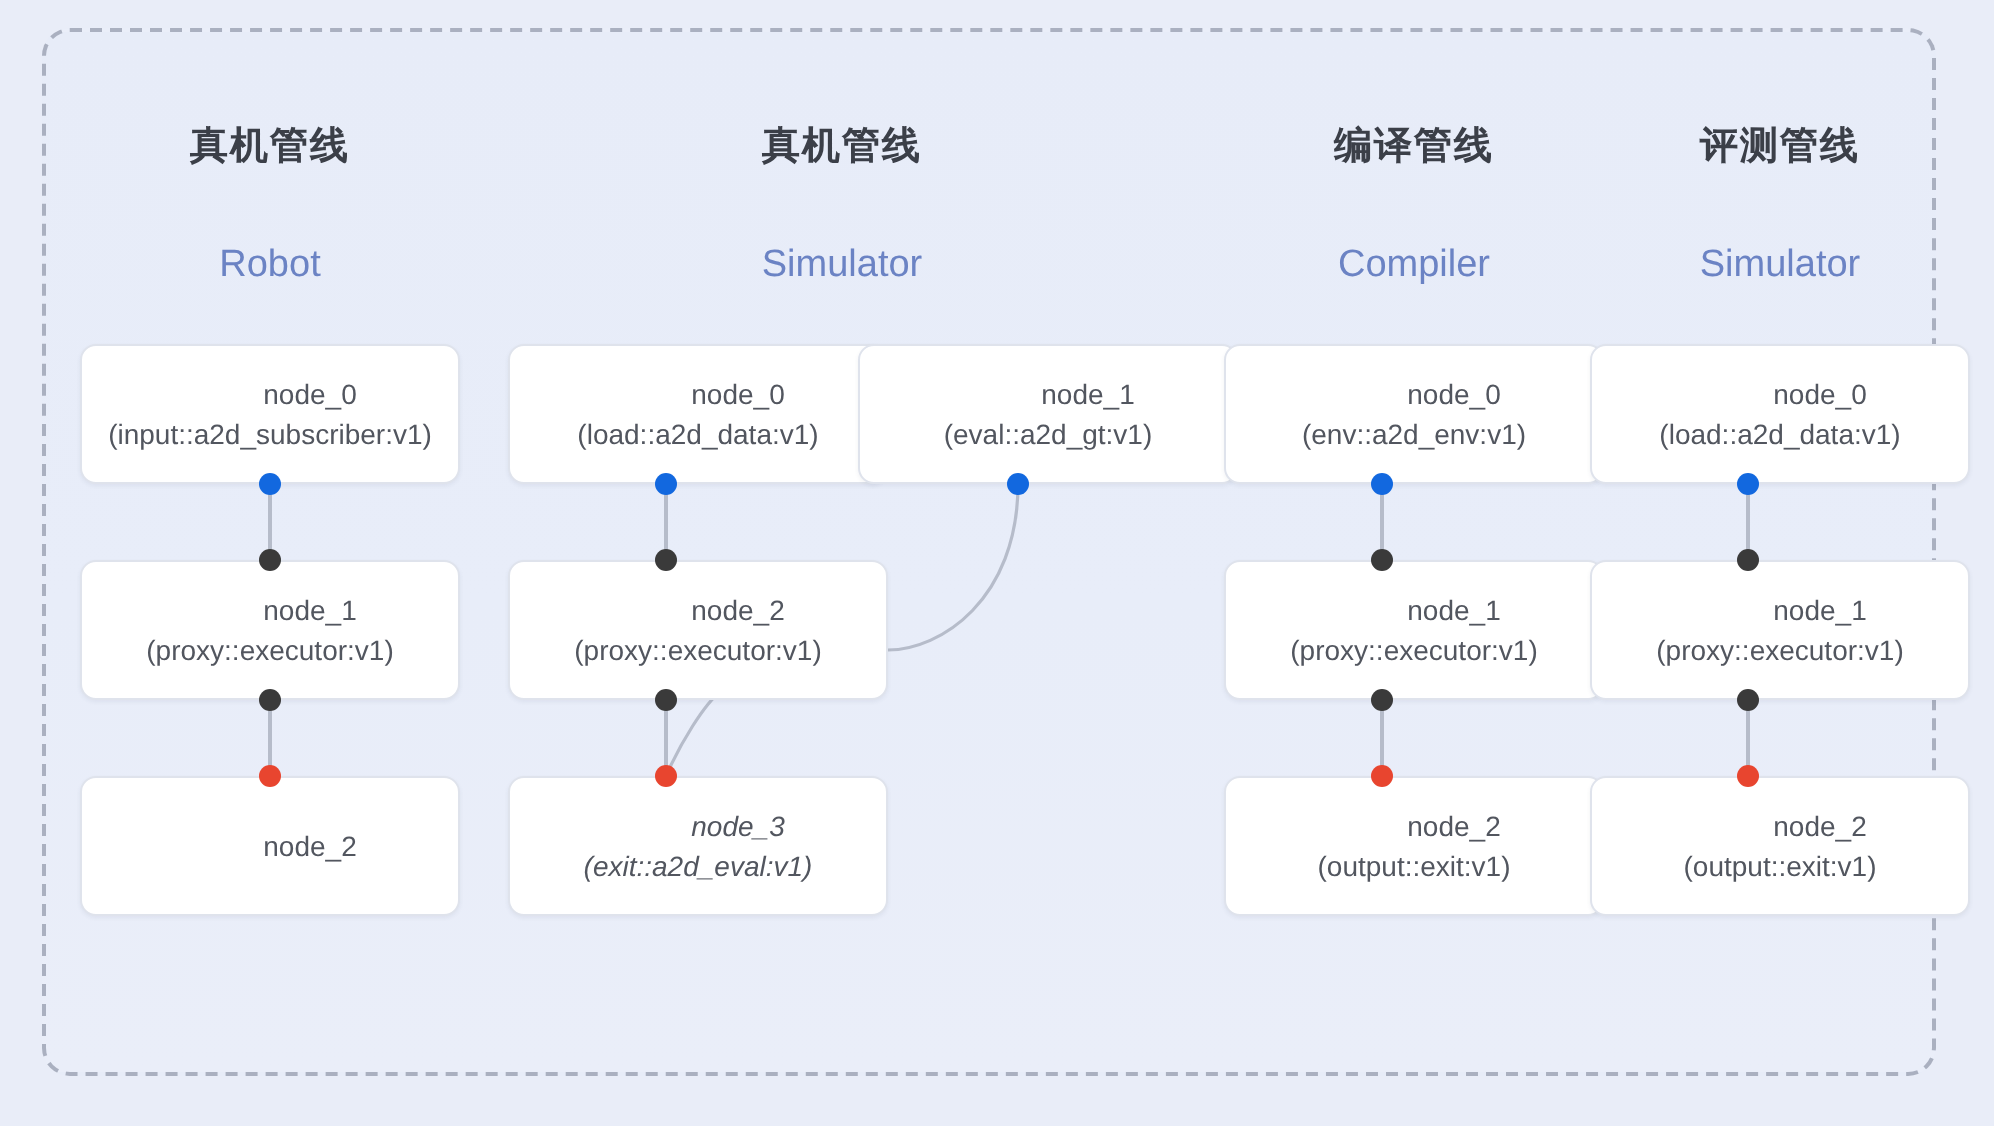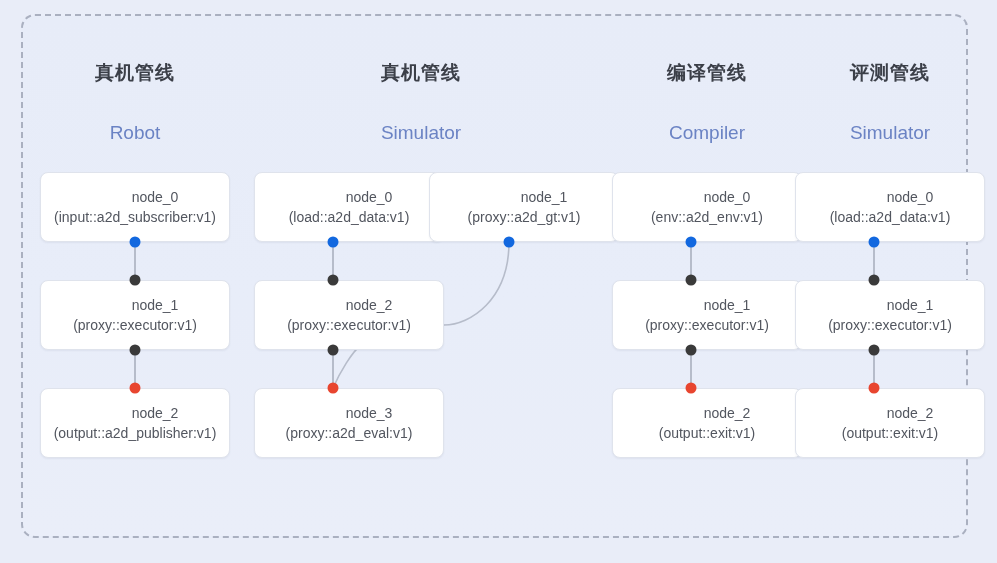--- a/index.html
+++ b/index.html
@@ -139,21 +139,20 @@
     <div class="node" style="left:0px; top:172px;">
       <div class="nd-name">node_0</div>
       <div class="nd-type">(input::a2d_subscriber:v1)</div>
     </div>
     <div class="node" style="left:0px; top:280px;">
       <div class="nd-name">node_1</div>
       <div class="nd-type">(proxy::executor:v1)</div>
     </div>
     <div class="node" style="left:0px; top:388px;">
       <div class="nd-name">node_2</div>
-      <div class="nd-type">(output::a2d_publisher:v1)</div>
     </div>
 
     <div class="vline" style="left:95px; top:242px; height:38px;"></div>
     <div class="vline" style="left:95px; top:350px; height:38px;"></div>
 
     <div class="dot dot-blue" style="left:95px; top:242px;"></div>
     <div class="dot dot-black" style="left:95px; top:280px;"></div>
     <div class="dot dot-black" style="left:95px; top:350px;"></div>
     <div class="dot dot-red" style="left:95px; top:388px;"></div>
   </div>
@@ -161,29 +160,29 @@
   <div class="column" style="left:254px; width:334px;">
     <div class="col-title-cn">真机管线</div>
     <div class="col-title-en">Simulator</div>
 
     <div class="node" style="left:0px; top:172px;">
       <div class="nd-name">node_0</div>
       <div class="nd-type">(load::a2d_data:v1)</div>
     </div>
     <div class="node" style="left:175px; top:172px;">
       <div class="nd-name">node_1</div>
-      <div class="nd-type">(proxy::a2d_gt:v1)</div>
-    </div>
-    <div class="node" style="left:0px; top:280px;">
-      <div class="nd-name">node_2</div>
-      <div class="nd-type">(proxy::executor:v1)</div>
-    </div>
-    <div class="node" style="left:0px; top:388px;">
+      <div class="nd-type">(eval::a2d_gt:v1)</div>
+    </div>
+    <div class="node" style="left:0px; top:280px;">
+      <div class="nd-name">node_2</div>
+      <div class="nd-type">(proxy::executor:v1)</div>
+    </div>
+    <div class="node" style="left:0px; top:388px;font-style:italic;">
       <div class="nd-name">node_3</div>
-      <div class="nd-type">(proxy::a2d_eval:v1)</div>
+      <div class="nd-type">(exit::a2d_eval:v1)</div>
     </div>
 
     <div class="vline" style="left:79px; top:242px; height:38px;"></div>
     <div class="vline" style="left:79px; top:350px; height:38px;"></div>
 
     <div class="dot dot-blue" style="left:79px; top:242px;"></div>
     <div class="dot dot-blue" style="left:255px; top:242px;"></div>
     <div class="dot dot-black" style="left:79px; top:280px;"></div>
     <div class="dot dot-black" style="left:79px; top:350px;"></div>
     <div class="dot dot-red" style="left:79px; top:388px;"></div>

